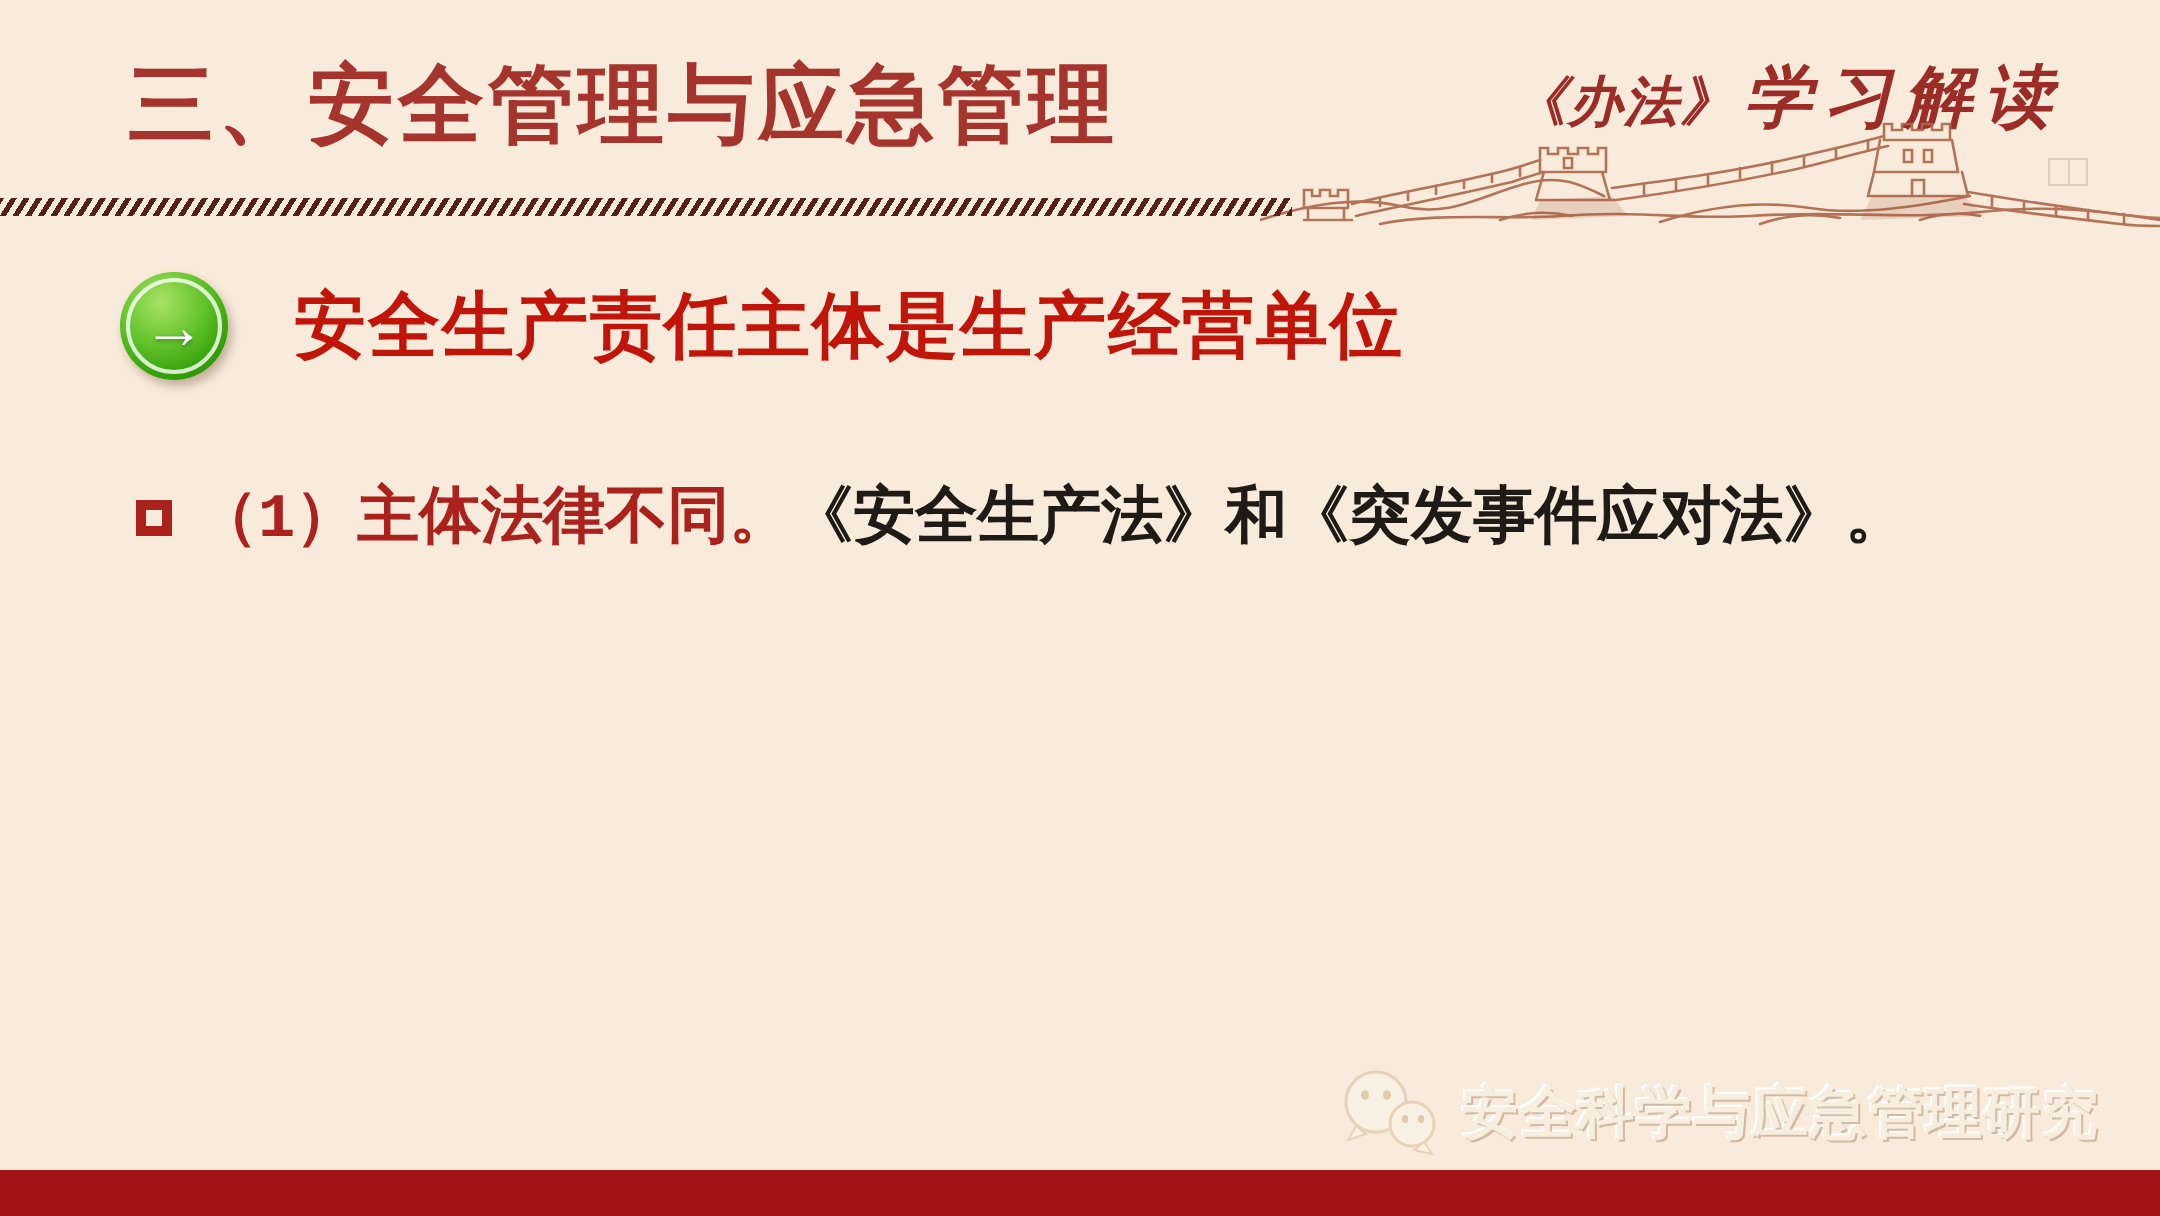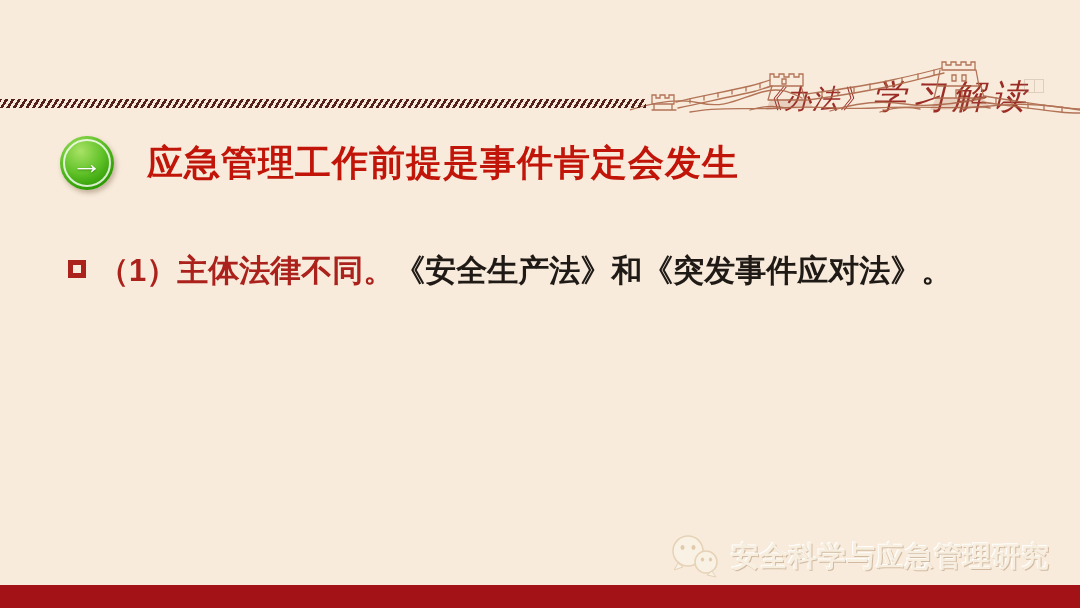--- a/index.html
+++ b/index.html
@@ -20,21 +20,21 @@
     color:#A5342C;white-space:nowrap;
   }
   .hatch-divider{
     position:absolute;left:0;top:99px;width:646px;height:9px;
     background:repeating-linear-gradient(-58deg,#54201A 0px,#54201A 2.6px,rgba(0,0,0,0) 2.6px,rgba(0,0,0,0) 5.4px);
   }
   .corner-badge{
     position:absolute;left:756px;top:26px;width:256px;
     text-align:right;color:#9C2D26;white-space:nowrap;
     font-family:"Liberation Serif","DejaVu Serif",serif;
-    font-style:italic;font-weight:normal;margin-top:48px;
+    font-style:italic;font-weight:bold;
   }
   .corner-badge .badge-prefix{font-size:27px;letter-spacing:1px;}
   .corner-badge .badge-suffix{font-size:34px;letter-spacing:6px;}
   .wall-art{position:absolute;left:630px;top:48px;width:450px;height:68px;}
   .seal-mark{
     position:absolute;left:1024px;top:79px;width:18px;height:12px;
     border:1px solid rgba(150,130,110,.5);opacity:.55;display:flex;
   }
   .seal-mark i{flex:1;border-right:1px solid rgba(150,130,110,.5);}
   .seal-mark i:last-child{border-right:none;}
@@ -58,21 +58,21 @@
     position:absolute;inset:0;display:flex;align-items:center;justify-content:center;
     color:#ffffff;font-size:31px;font-weight:bold;line-height:1;
     text-shadow:0 1px 2px rgba(30,90,10,.6);
   }
   .section-heading{
     font-size:36px;font-weight:900;letter-spacing:1px;
     color:#C2150A;white-space:nowrap;
   }
 
   
-  .bullets{position:absolute;left:68px;top:244px;right:40px;}
+  .bullets{position:absolute;left:68px;top:234px;right:40px;font-family:Liberation Mono, monospace;}
   .bullet-item{display:flex;margin-bottom:14px;}
   .bullet-square{
     flex:0 0 auto;width:8px;height:8px;margin:16px 12px 0 0;
     border:5px solid #AB211C;background:transparent;
   }
   .bullet-text{
     flex:1;font-size:31px;line-height:53px;font-weight:bold;color:#1F1A16;
     text-align:left;
   }
   .bullet-lead{color:#AB211C;}
@@ -91,20 +91,21 @@
   .footer-bar{
     position:absolute;left:0;bottom:0;width:100%;height:23px;
     background:#A31217;
   }
 </style>
 </head>
 <body>
 
 <div class="slide">
 
+  <div class="slide-title">三、安全管理与应急管理</div>
 
   <div class="corner-badge">
     <span class="badge-prefix">《办法》</span>
     <span class="badge-suffix">学习解读</span>
   </div>
 
   <svg class="wall-art" viewBox="0 0 450 68" xmlns="http://www.w3.org/2000/svg">
     <g fill="none" stroke="#AC6749" stroke-width="1.3" opacity="0.9" stroke-linecap="round">
 
       <path d="M0,62 C25,54 48,50 70,55 C95,61 110,50 132,44 C150,39 160,44 172,50"></path>
@@ -141,21 +142,21 @@
       <i></i>
       <i></i>
     </div>
 
   <div class="hatch-divider"></div>
 
   <div class="section-row">
     <div class="go-icon">
       <span class="arrow-glyph">→</span>
     </div>
-    <div class="section-heading">应急管理工作前提是事件肯定会发生</div>
+    <div class="section-heading">安全生产责任主体是生产经营单位</div>
   </div>
 
   <div class="bullets">
 
     <div class="bullet-item">
       <span class="bullet-square"></span>
       <div class="bullet-text"><span class="bullet-lead">（1）主体法律不同。</span><span class="bullet-body">《安全生产法》和《突发事件应对法》。</span></div>
     </div>
 
 

